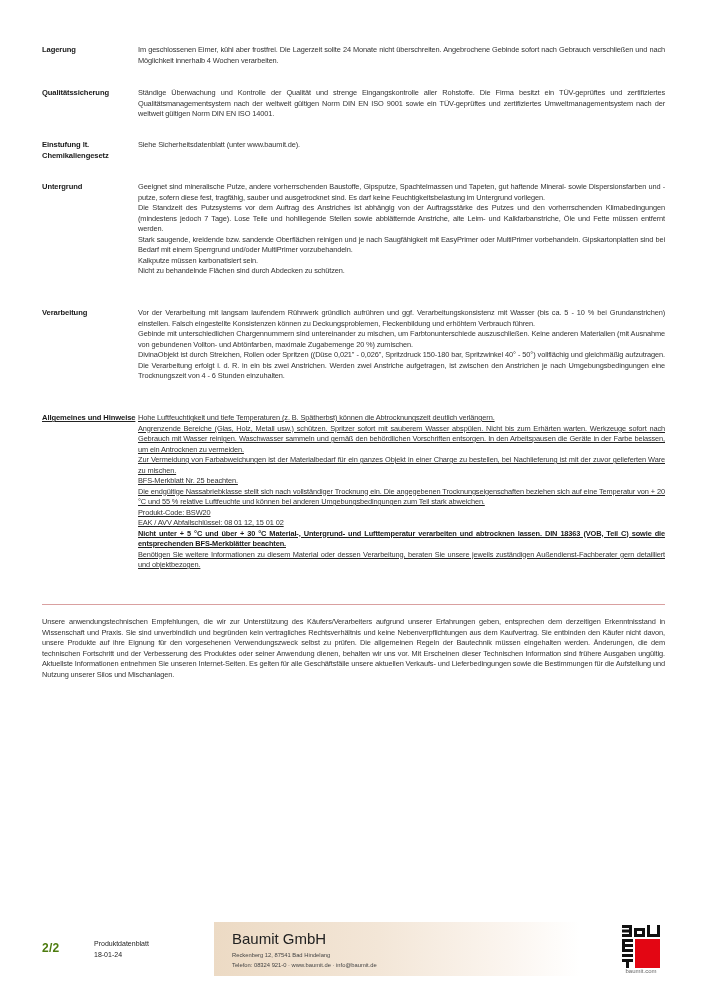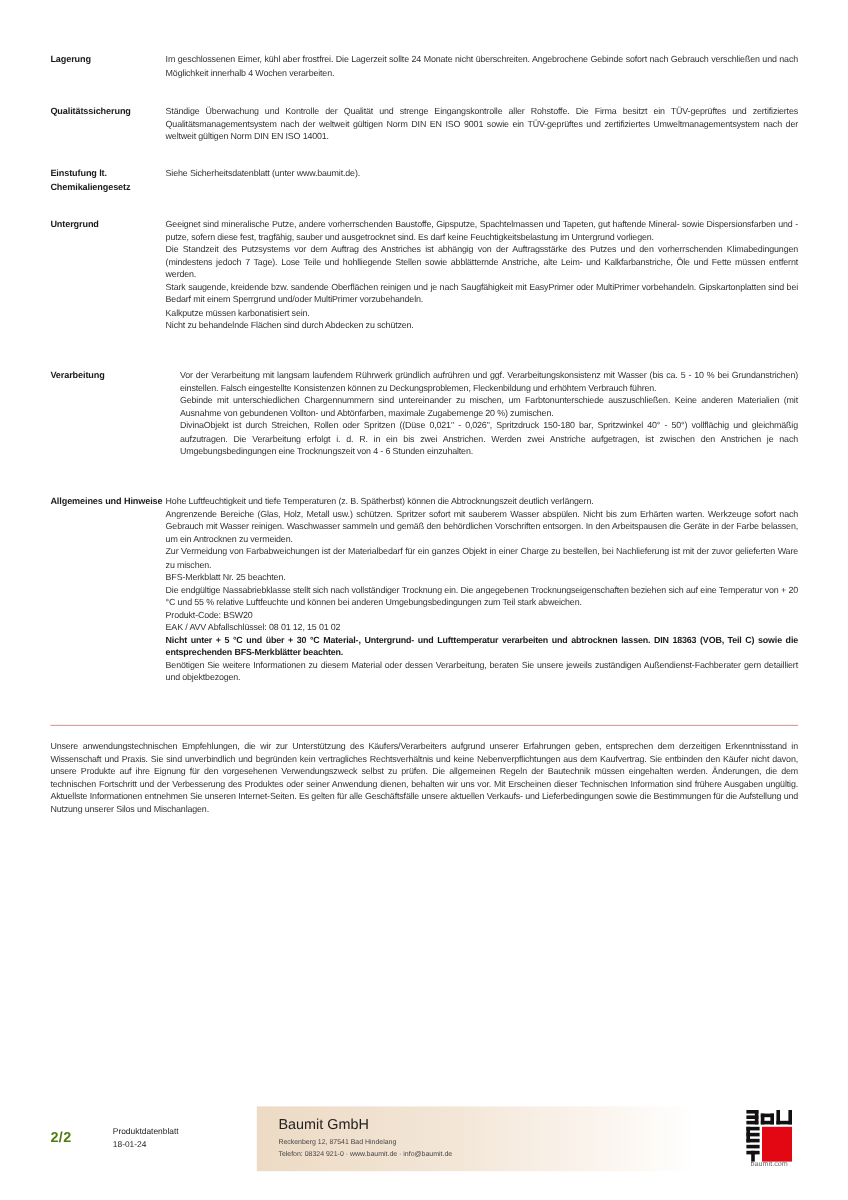--- a/index.html
+++ b/index.html
@@ -9,21 +9,21 @@
     .section { position: absolute; left: 42px; width: 623px; display: flex; }
     .label { width: 96px; flex: 0 0 96px; font-weight: bold; font-size: 7.6px; line-height: 10.5px; color: #1a1a1a; letter-spacing: -0.1px; }
     .content { flex: 1; font-size: 7.4px; line-height: 10.5px; color: #333; text-align: justify; letter-spacing: -0.12px; }
     .content p { margin: 0; }
     .content p.bold { font-weight: bold; color: #1a1a1a; }
     .divider { position: absolute; left: 42px; top: 604px; width: 623px; height: 1px; background: #d9a0a0; }
     .disclaimer { position: absolute; left: 42px; top: 617px; width: 623px; font-size: 7.4px; line-height: 10.5px; color: #333; text-align: justify; letter-spacing: -0.12px; }
     .footer-page { position: absolute; left: 42px; top: 941px; font-size: 12px; font-weight: bold; color: #4d7c0f; letter-spacing: 0.3px; }
     .footer-doc { position: absolute; left: 94px; top: 938px; font-size: 7px; line-height: 11px; color: #222; }
     .footer-box { position: absolute; left: 214px; top: 922px; width: 366px; height: 54px; background: linear-gradient(90deg, #ecdac4 0%, #f3e6d7 45%, #fbf5ef 80%, #ffffff 100%); padding: 8px 0 0 18px; }
-    .footer-company { font-size: 12px; color: #222; margin-bottom: 3px; }
+    .footer-company { font-size: 15px; color: #222; margin-bottom: 3px; }
     .footer-line { font-size: 5.8px; color: #444; line-height: 10px; }
     .logo { position: absolute; left: 620px; top: 924px; width: 42px; height: 46px; }
     .logo-url { position: absolute; left: 620px; top: 968px; width: 42px; font-size: 6px; color: #666; text-align: center; }
   </style>
 </head>
 <body>
 
 <div class="page">
 
   <div class="section" style="top:45px;">
@@ -51,30 +51,30 @@
     <div class="label">Untergrund</div>
     <div class="content">
       <p>Geeignet sind mineralische Putze, andere vorherrschenden Baustoffe, Gipsputze, Spachtelmassen und Tapeten, gut haftende Mineral- sowie Dispersionsfarben und -putze, sofern diese fest, tragfähig, sauber und ausgetrocknet sind. Es darf keine Feuchtigkeitsbelastung im Untergrund vorliegen.</p>
       <p>Die Standzeit des Putzsystems vor dem Auftrag des Anstriches ist abhängig von der Auftragsstärke des Putzes und den vorherrschenden Klimabedingungen (mindestens jedoch 7 Tage). Lose Teile und hohlliegende Stellen sowie abblätternde Anstriche, alte Leim- und Kalkfarbanstriche, Öle und Fette müssen entfernt werden.</p>
       <p>Stark saugende, kreidende bzw. sandende Oberflächen reinigen und je nach Saugfähigkeit mit EasyPrimer oder MultiPrimer vorbehandeln. Gipskartonplatten sind bei Bedarf mit einem Sperrgrund und/oder MultiPrimer vorzubehandeln.</p>
       <p>Kalkputze müssen karbonatisiert sein.</p>
       <p>Nicht zu behandelnde Flächen sind durch Abdecken zu schützen.</p>
     </div>
   </div>
 
-  <div class="section" style="top:308px;gap:12px;">
+  <div class="section" style="top:308px;">
     <div class="label">Verarbeitung</div>
     <div class="content">
       <p>Vor der Verarbeitung mit langsam laufendem Rührwerk gründlich aufrühren und ggf. Verarbeitungskonsistenz mit Wasser (bis ca. 5 - 10 % bei Grundanstrichen) einstellen. Falsch eingestellte Konsistenzen können zu Deckungsproblemen, Fleckenbildung und erhöhtem Verbrauch führen.</p>
       <p>Gebinde mit unterschiedlichen Chargennummern sind untereinander zu mischen, um Farbtonunterschiede auszuschließen. Keine anderen Materialien (mit Ausnahme von gebundenen Vollton- und Abtönfarben, maximale Zugabemenge 20 %) zumischen.</p>
       <p>DivinaObjekt ist durch Streichen, Rollen oder Spritzen ((Düse 0,021" - 0,026", Spritzdruck 150-180 bar, Spritzwinkel 40° - 50°) vollflächig und gleichmäßig aufzutragen. Die Verarbeitung erfolgt i. d. R. in ein bis zwei Anstrichen. Werden zwei Anstriche aufgetragen, ist zwischen den Anstrichen je nach Umgebungsbedingungen eine Trocknungszeit von 4 - 6 Stunden einzuhalten.</p>
     </div>
   </div>
 
-  <div class="section" style="top:413px;">
+  <div class="section" style="top:413px;text-decoration:underline;">
     <div class="label">Allgemeines und Hinweise</div>
     <div class="content">
       <p>Hohe Luftfeuchtigkeit und tiefe Temperaturen (z. B. Spätherbst) können die Abtrocknungszeit deutlich verlängern.</p>
       <p>Angrenzende Bereiche (Glas, Holz, Metall usw.) schützen. Spritzer sofort mit sauberem Wasser abspülen. Nicht bis zum Erhärten warten. Werkzeuge sofort nach Gebrauch mit Wasser reinigen. Waschwasser sammeln und gemäß den behördlichen Vorschriften entsorgen. In den Arbeitspausen die Geräte in der Farbe belassen, um ein Antrocknen zu vermeiden.</p>
       <p>Zur Vermeidung von Farbabweichungen ist der Materialbedarf für ein ganzes Objekt in einer Charge zu bestellen, bei Nachlieferung ist mit der zuvor gelieferten Ware zu mischen.</p>
       <p>BFS-Merkblatt Nr. 25 beachten.</p>
       <p>Die endgültige Nassabriebklasse stellt sich nach vollständiger Trocknung ein. Die angegebenen Trocknungseigenschaften beziehen sich auf eine Temperatur von + 20 °C und 55 % relative Luftfeuchte und können bei anderen Umgebungsbedingungen zum Teil stark abweichen.</p>
       <p>Produkt-Code: BSW20</p>
       <p>EAK / AVV Abfallschlüssel: 08 01 12, 15 01 02</p>
       <p class="bold">Nicht unter + 5 °C und über + 30 °C Material-, Untergrund- und Lufttemperatur verarbeiten und abtrocknen lassen. DIN 18363 (VOB, Teil C) sowie die entsprechenden BFS-Merkblätter beachten.</p>

